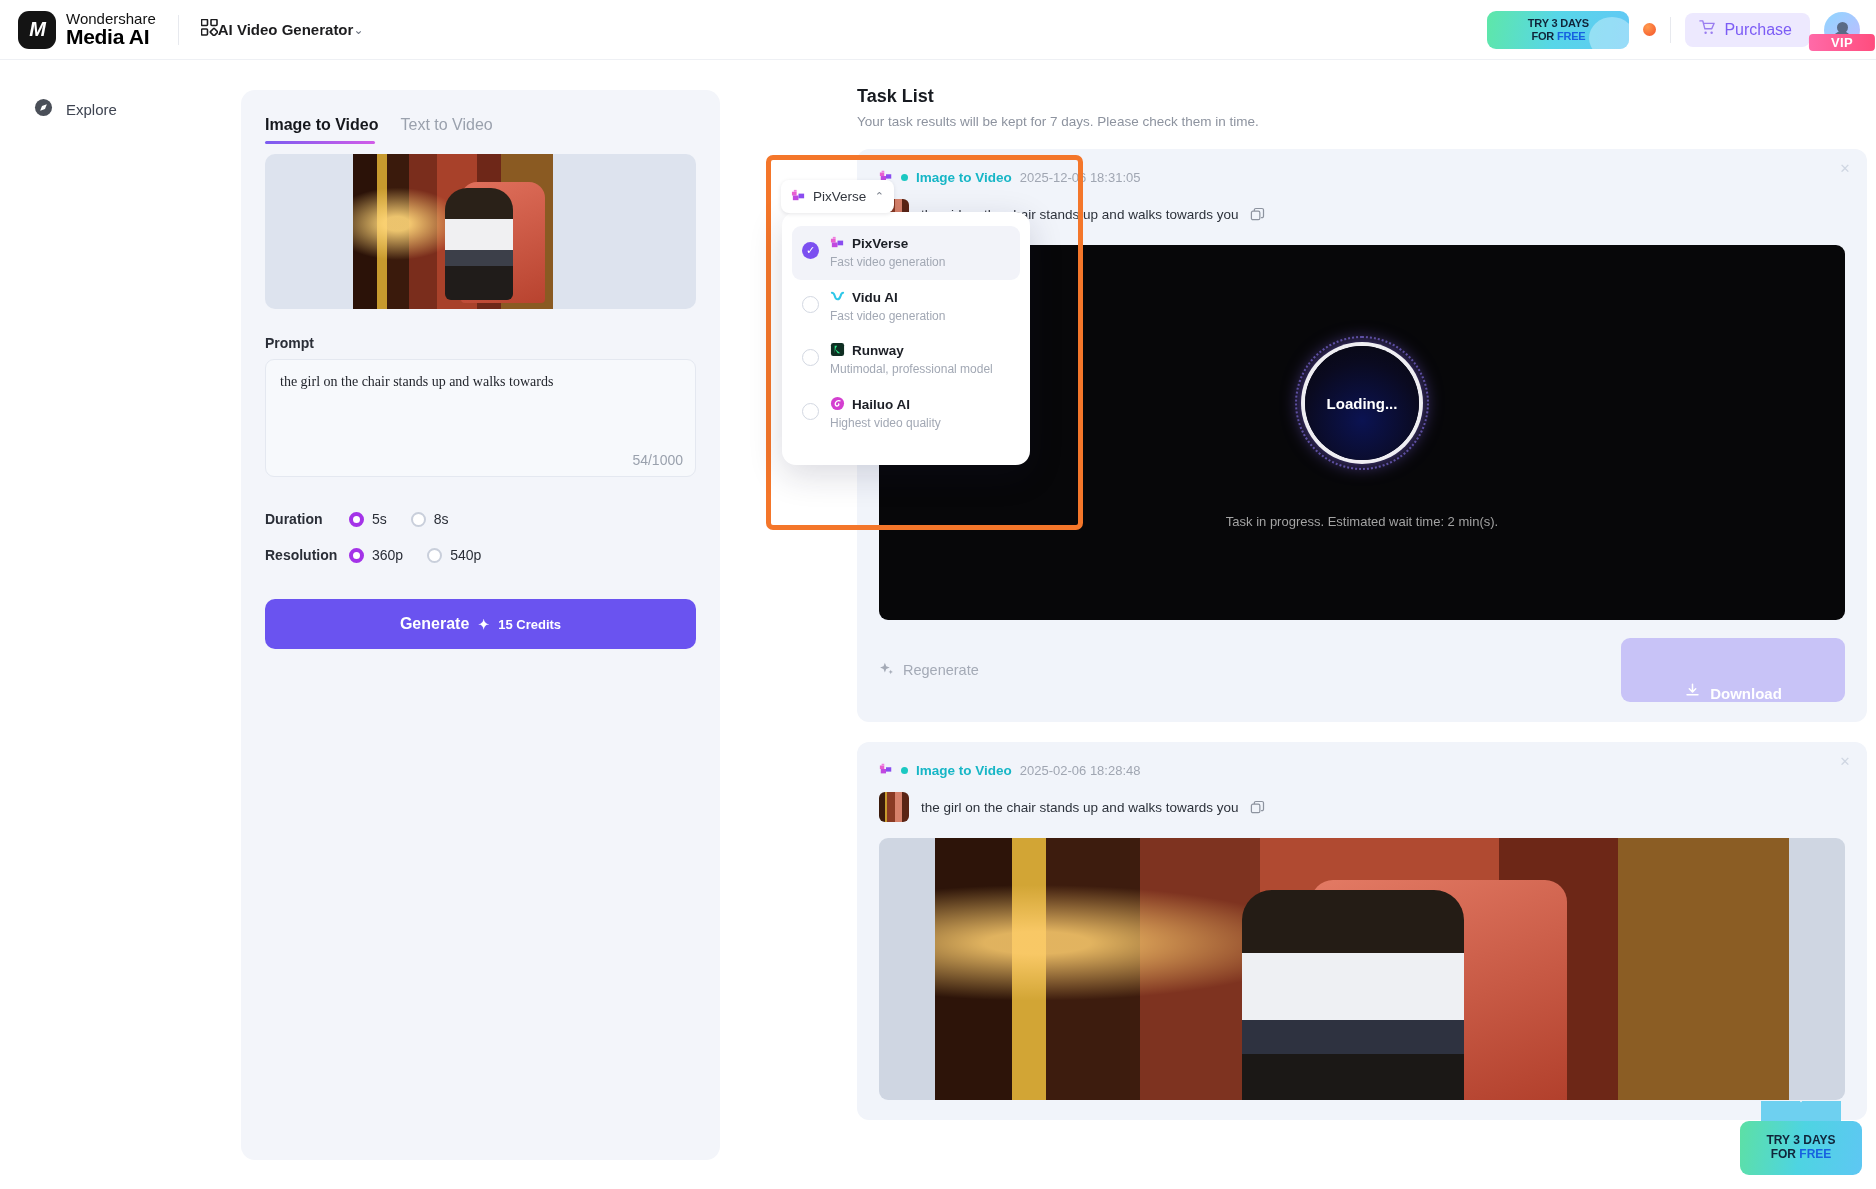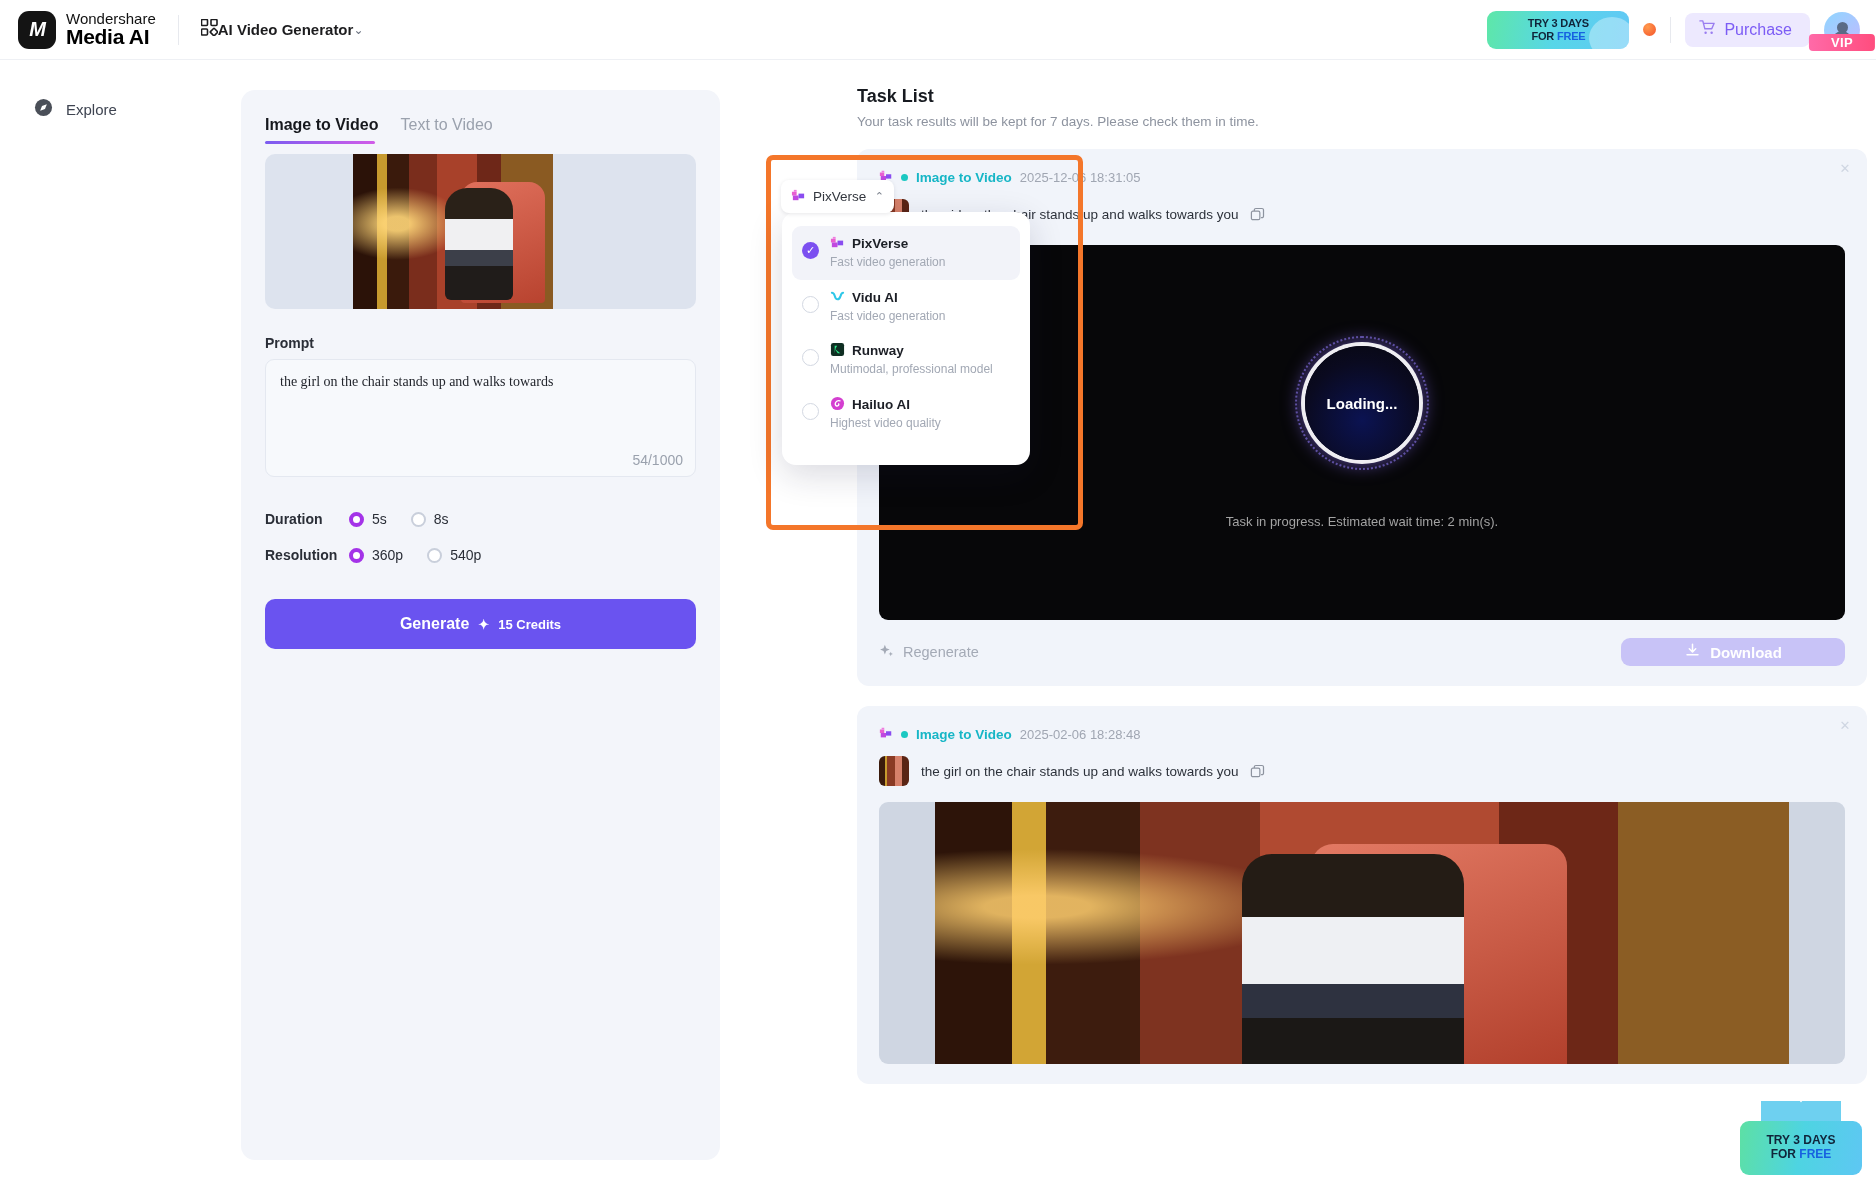--- a/index.html
+++ b/index.html
@@ -253,23 +253,23 @@
   }
   .spinner-label {
     position: absolute; inset: 0; display:flex; align-items:center; justify-content:center;
     color: #fff; font-size: 15px; font-weight: bold;
   }
   .video-status { color: #a3a3a3; font-size: 13px; }
 
   .task-actions { display:flex; align-items:center; margin-top: 18px; }
   .regen-btn { display:flex; align-items:center; gap: 8px; color: #a4aab6; font-size: 14.5px; cursor: pointer; }
   .download-btn {
-    margin-left: auto; width: 224px; height: 28px; border-radius: 9px;
+    margin-left: auto; width: 224px; height: 64px; border-radius: 9px;
     background: #c8c3f7; color: #ffffff;
-    display:flex; align-items:center; justify-content:center; gap: 9px;
+    display:flex; align-items:flex-end; justify-content:center; gap: 9px;
     font-size: 15px; font-weight: bold; cursor: pointer;
   }
 
   .result-img {
     margin-top: 16px; height: 262px; border-radius: 9px; overflow: hidden;
     background: #cfd6e2; position: relative;
   }
   .result-img .inner {
     position:absolute; left: 56px; right: 56px; top:0; bottom:0;
     background:

